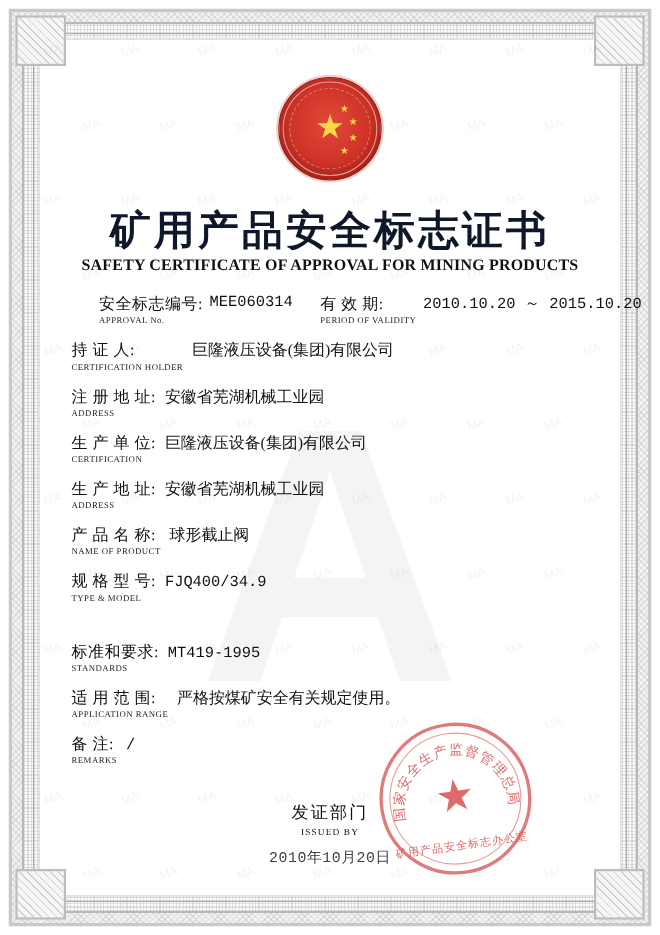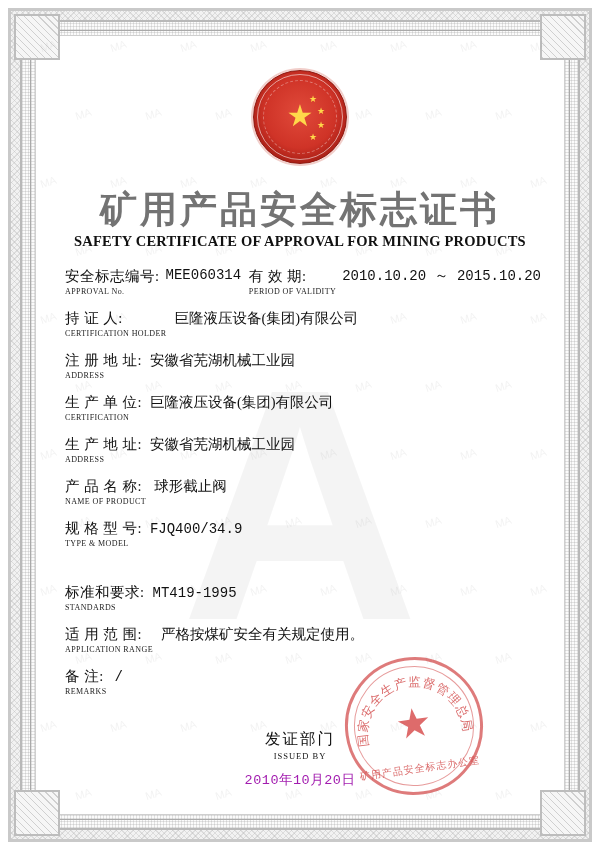--- a/index.html
+++ b/index.html
@@ -153,21 +153,21 @@
 
   .title-cn {
     position: absolute;
     top: 140px;
     left: 0; right: 0;
     text-align: center;
     font-family: "Liberation Serif", serif;
     font-weight: bold;
     font-size: 37px;
     letter-spacing: 3px;
-    color: #737373;
+    color: #0f172a;
   }
   .title-en {
     position: absolute;
     top: 188px;
     left: 0; right: 0;
     text-align: center;
     font-family: "Liberation Serif", serif;
     font-weight: bold;
     font-size: 14.5px;
     letter-spacing: .2px;
@@ -210,21 +210,21 @@
   .val-cn {
     font-family: "Liberation Serif", serif;
     font-size: 14.5px;
     color: #111;
     white-space: nowrap;
   }
 
   
   .row-top { display: flex; }
   .col { display: flex; align-items: flex-start; }
-  .col .stack { display: inline-block; }
+  .col .stack { display: inline-block; margin-left: 25px; }
   .colA { width: 250px; }
   .pair { display: flex; align-items: baseline; }
   .pair .stack { margin-right: 8px; }
 
   .section-gap { height: 22px; }
 
   .statement {
     position: absolute;
     top: 660px;
     left: 40px;
@@ -252,21 +252,21 @@
   .issued .en {
     font-family: Liberation Serif, serif;
     font-size: 8.5px;
     letter-spacing: 1px;
     color: #111;
     margin-top: 1px;
   }
   .issued .date {
     font-family: "Liberation Mono", monospace;
     font-size: 13.5px;
-    color: #a21caf;
+    color: #404040;
     margin-top: 10px;
     letter-spacing: .5px;
   }
 
   
   .seal {
     position: absolute;
     left: 300px;
     top: 612px;
     width: 132px; height: 132px;

